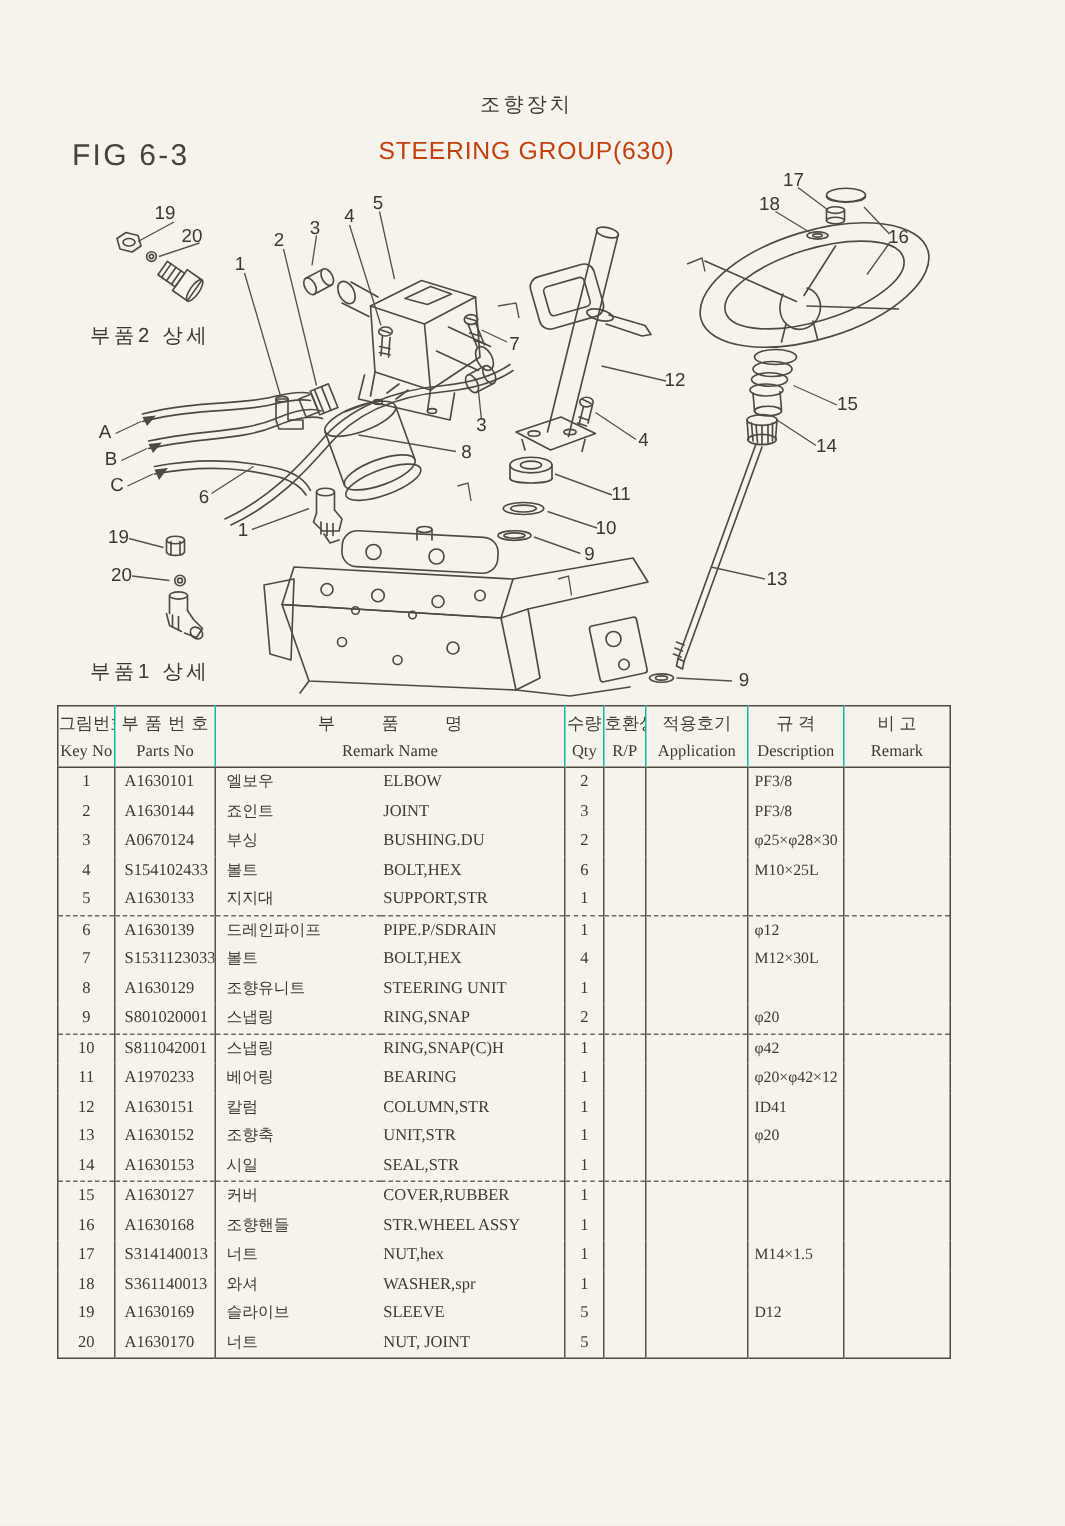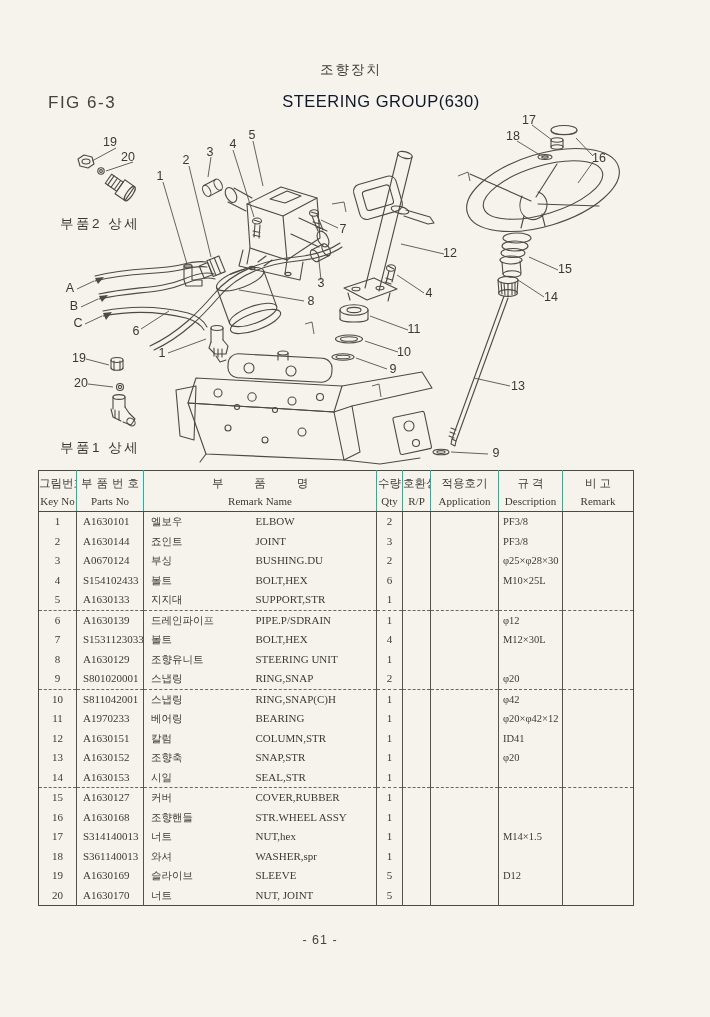--- a/index.html
+++ b/index.html
@@ -1,20 +1,20 @@
 <!DOCTYPE html>
 <html><head>
 <meta charset="utf-8">
 <style>
   html,body{margin:0;padding:0;}
   body{background:#e9e8e2;font-family:"Liberation Sans",sans-serif;}
   .page{position:relative;width:710px;height:1017px;background:#f5f3ec;color:#3c3a33;overflow:hidden;margin:0 auto;}
-  .fig-label{position:absolute;left:48px;top:93px;font-size:17px;letter-spacing:1.5px;color:#45433c;}
+  .fig-label{position:absolute;left:48px;top:93px;font-size:20px;letter-spacing:1.5px;color:#45433c;}
   .title-kr{position:absolute;left:351px;top:61px;transform:translateX(-50%);font-size:13.5px;letter-spacing:2px;color:#3e3c35;}
-  .title-en{position:absolute;left:351px;top:92px;transform:translateX(-50%);font-size:16.5px;letter-spacing:0.5px;color:#0f172a;white-space:nowrap;margin-left:30px;}
+  .title-en{position:absolute;left:351px;top:92px;transform:translateX(-50%);font-size:16.5px;letter-spacing:0.5px;color:#c2410c;white-space:nowrap;}
   .footer{position:absolute;left:0;top:933px;width:640px;text-align:center;font-size:12.5px;letter-spacing:1px;color:#45433c;}
 
   svg.diagram{position:absolute;left:0;top:110px;}
   svg.diagram .art{stroke:#4d4a41;stroke-width:1.1;fill:none;stroke-linecap:round;stroke-linejoin:round;}
   svg.diagram .leader{stroke:#55524a;stroke-width:0.9;fill:none;}
   svg.diagram .fillhead{fill:#4d4a41;stroke:none;}
   svg.diagram text.callout{font-family:"Liberation Sans",sans-serif;font-size:12.5px;fill:#3b3831;text-anchor:middle;dominant-baseline:middle;}
   svg.diagram text.detail-label{font-family:"Liberation Sans",sans-serif;font-size:13.5px;fill:#3b3831;letter-spacing:2.5px;}
 
   .table-wrap{position:absolute;left:38px;top:470px;}
@@ -493,21 +493,21 @@
             <td class="c-qty">1</td>
             <td class="c-rp"></td>
             <td class="c-app"></td>
             <td class="c-desc">ID41</td>
             <td class="c-rem"></td>
           </tr>
           <tr>
             <td class="c-key">13</td>
             <td class="c-pno">A1630152</td>
             <td class="c-nkr">조향축</td>
-            <td class="c-nen">SNAP,STR</td>
+            <td class="c-nen">UNIT,STR</td>
             <td class="c-qty">1</td>
             <td class="c-rp"></td>
             <td class="c-app"></td>
             <td class="c-desc">φ20</td>
             <td class="c-rem"></td>
           </tr>
           <tr class="group-end">
             <td class="c-key">14</td>
             <td class="c-pno">A1630153</td>
             <td class="c-nkr">시일</td>
@@ -581,14 +581,13 @@
             <td class="c-qty">5</td>
             <td class="c-rp"></td>
             <td class="c-app"></td>
             <td class="c-desc"></td>
             <td class="c-rem"></td>
           </tr>
         </tbody>
     </table>
   </div>
 
-  <div class="footer">- 61 -</div>
 </div>
 
 </body></html>

